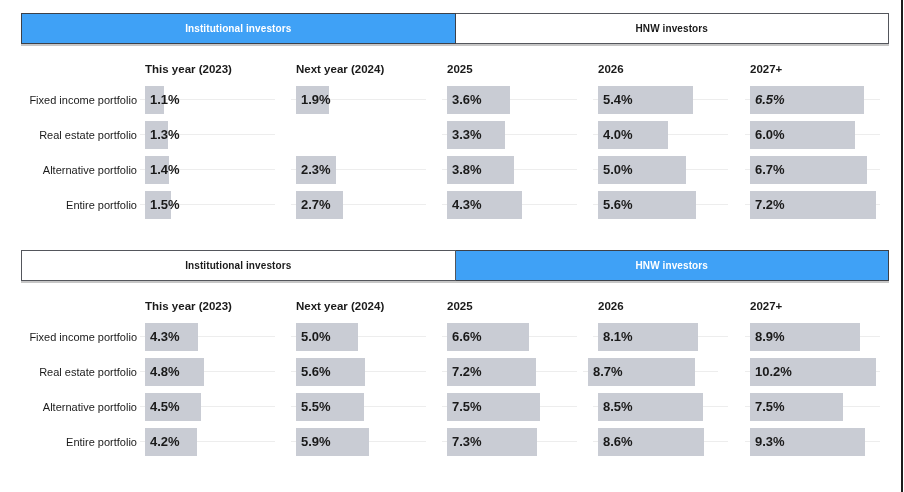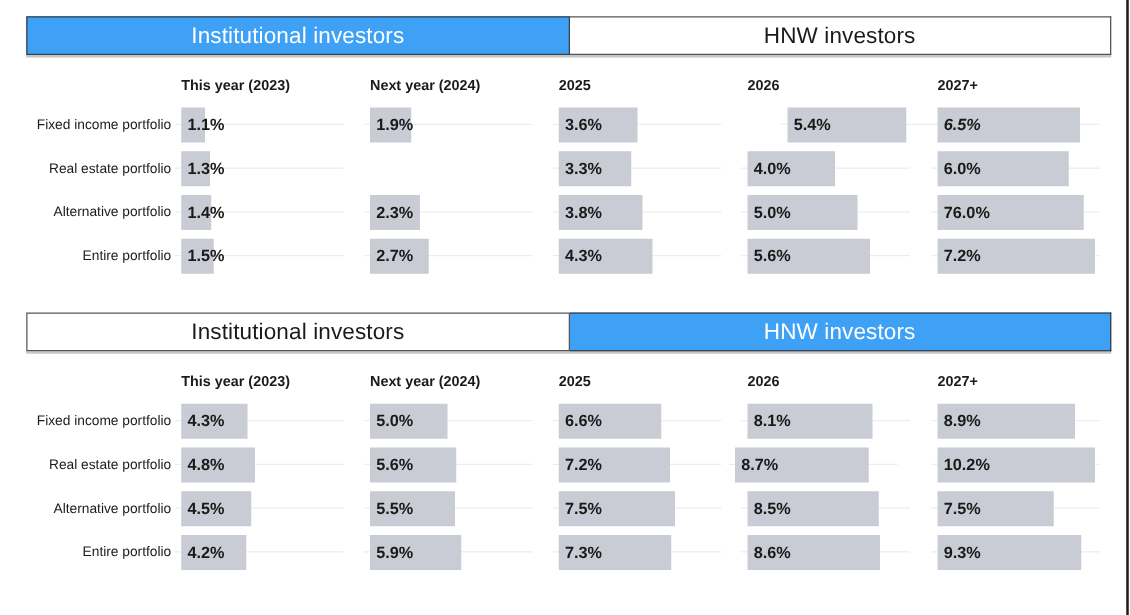--- a/index.html
+++ b/index.html
@@ -9,21 +9,21 @@
   }
   .panel{position:absolute;left:0;width:904px;height:236px;}
   .panel-1{top:13px;}
   .panel-2{top:250px;}
   .tabbar{
     position:absolute;left:21px;top:0;width:868px;height:31px;display:flex;
     box-shadow:0 2px 0 var(--tab-shadow,#c6c6c6);
   }
   .tab{
     flex:1;display:flex;align-items:center;justify-content:center;
-    font-weight:400;font-size:18px;letter-spacing:.1px;
+    font-weight:700;font-size:10px;letter-spacing:.1px;
     background:#fff;border:1px solid var(--tab-border,#54565c);cursor:pointer;
   }
   .tab + .tab{border-left:none;}
   .tab.active{background:var(--accent-blue,#3fa1f6);color:#fff;border-color:#3c4048;}
   .col-header{
     position:absolute;top:50px;font-weight:700;font-size:11.5px;white-space:nowrap;
   }
   .row-label{
     position:absolute;left:0;width:137px;text-align:right;
     font-size:11px;line-height:28px;white-space:nowrap;
@@ -60,21 +60,21 @@
       <div class="cell" style="left: 296px; top: 73px;">
         <div class="track"></div>
         <div class="bar" style="width: 33px;"></div>
         <div class="val">1.9%</div>
       </div>
       <div class="cell" style="left: 447px; top: 73px;">
         <div class="track"></div>
         <div class="bar" style="width: 63px;"></div>
         <div class="val">3.6%</div>
       </div>
-      <div class="cell" style="left: 630px; top: 73px;">
+      <div class="cell" style="left: 598px; top: 73px;">
         <div class="track"></div>
         <div class="bar" style="width: 95px;"></div>
         <div class="val">5.4%</div>
       </div>
       <div class="cell" style="left: 750px; top: 73px; font-style: italic;">
         <div class="track"></div>
         <div class="bar" style="width: 114px;"></div>
         <div class="val">6.5%</div>
       </div>
       <div class="row-label" style="top: 108px;">Real estate portfolio</div>
@@ -115,21 +115,21 @@
         <div class="val">3.8%</div>
       </div>
       <div class="cell" style="left: 598px; top: 143px;">
         <div class="track"></div>
         <div class="bar" style="width: 88px;"></div>
         <div class="val">5.0%</div>
       </div>
       <div class="cell" style="left: 750px; top: 143px;">
         <div class="track"></div>
         <div class="bar" style="width: 117px;"></div>
-        <div class="val">76.0%</div>
+        <div class="val">6.7%</div>
       </div>
       <div class="row-label" style="top: 178px;">Entire portfolio</div>
       <div class="cell" style="left: 145px; top: 178px; padding-left: 44px;">
         <div class="track"></div>
         <div class="bar" style="width: 26px;"></div>
         <div class="val">1.5%</div>
       </div>
       <div class="cell" style="left: 296px; top: 178px;">
         <div class="track"></div>
         <div class="bar" style="width: 47px;"></div>

